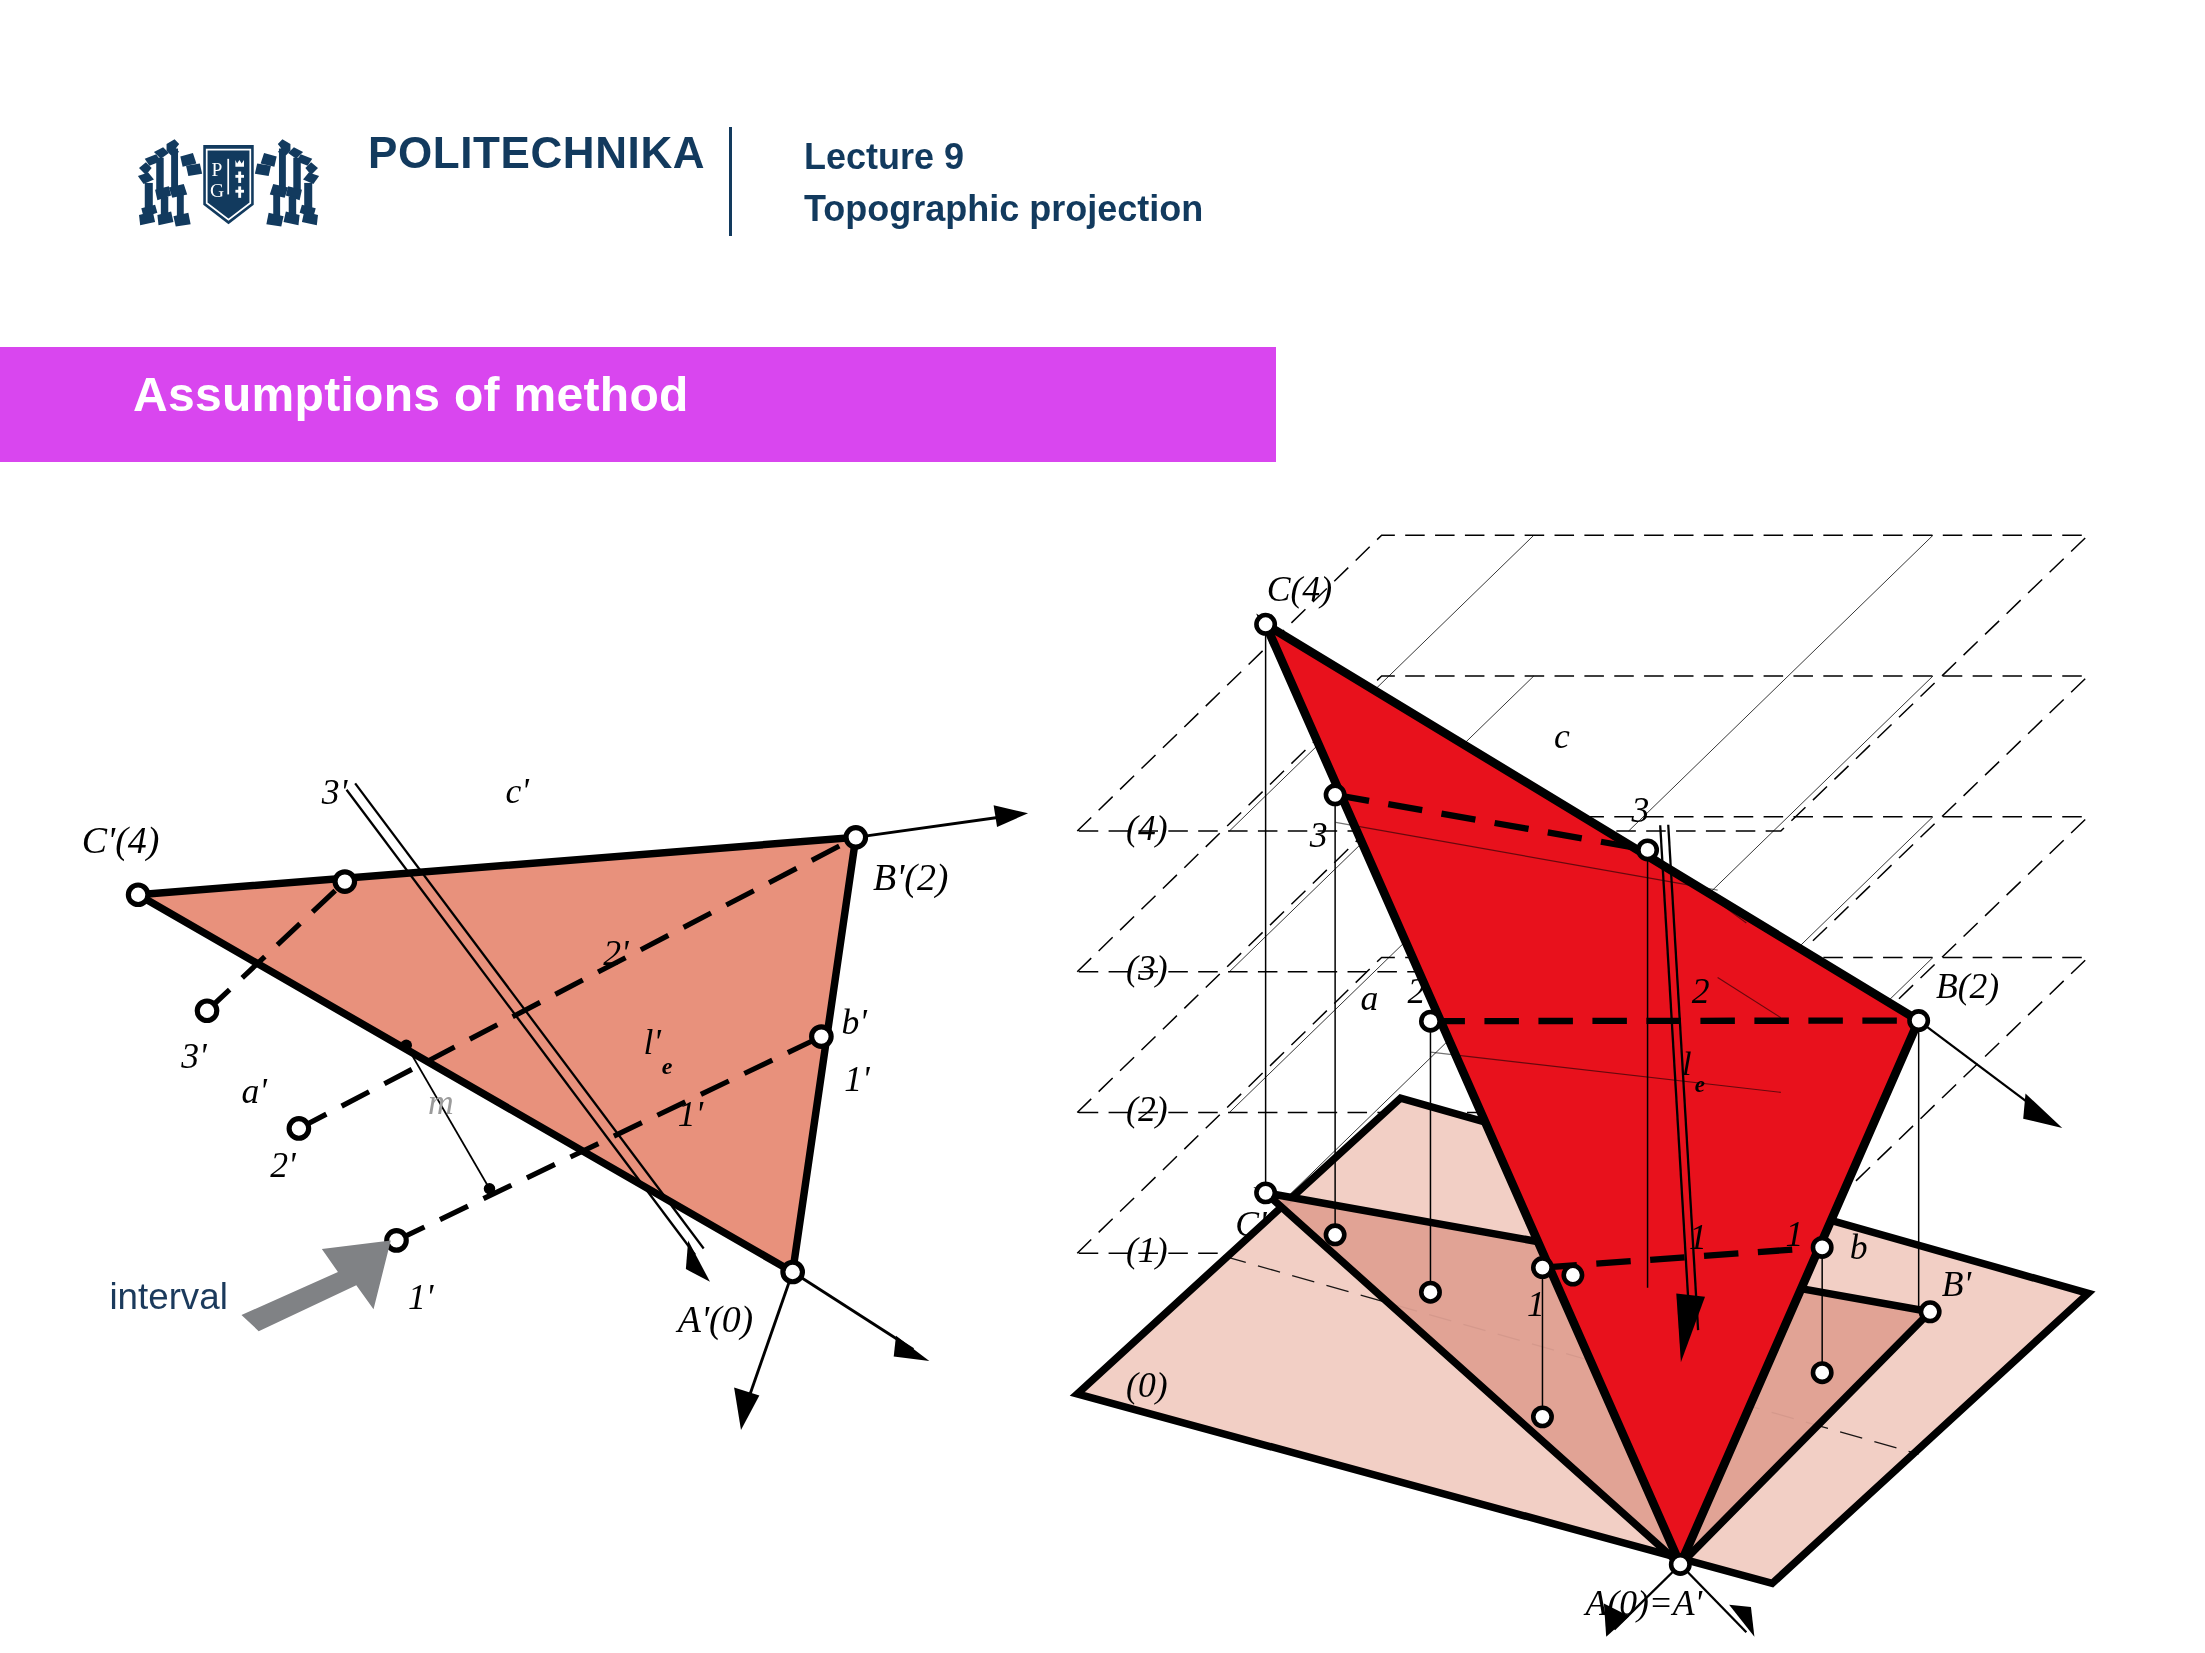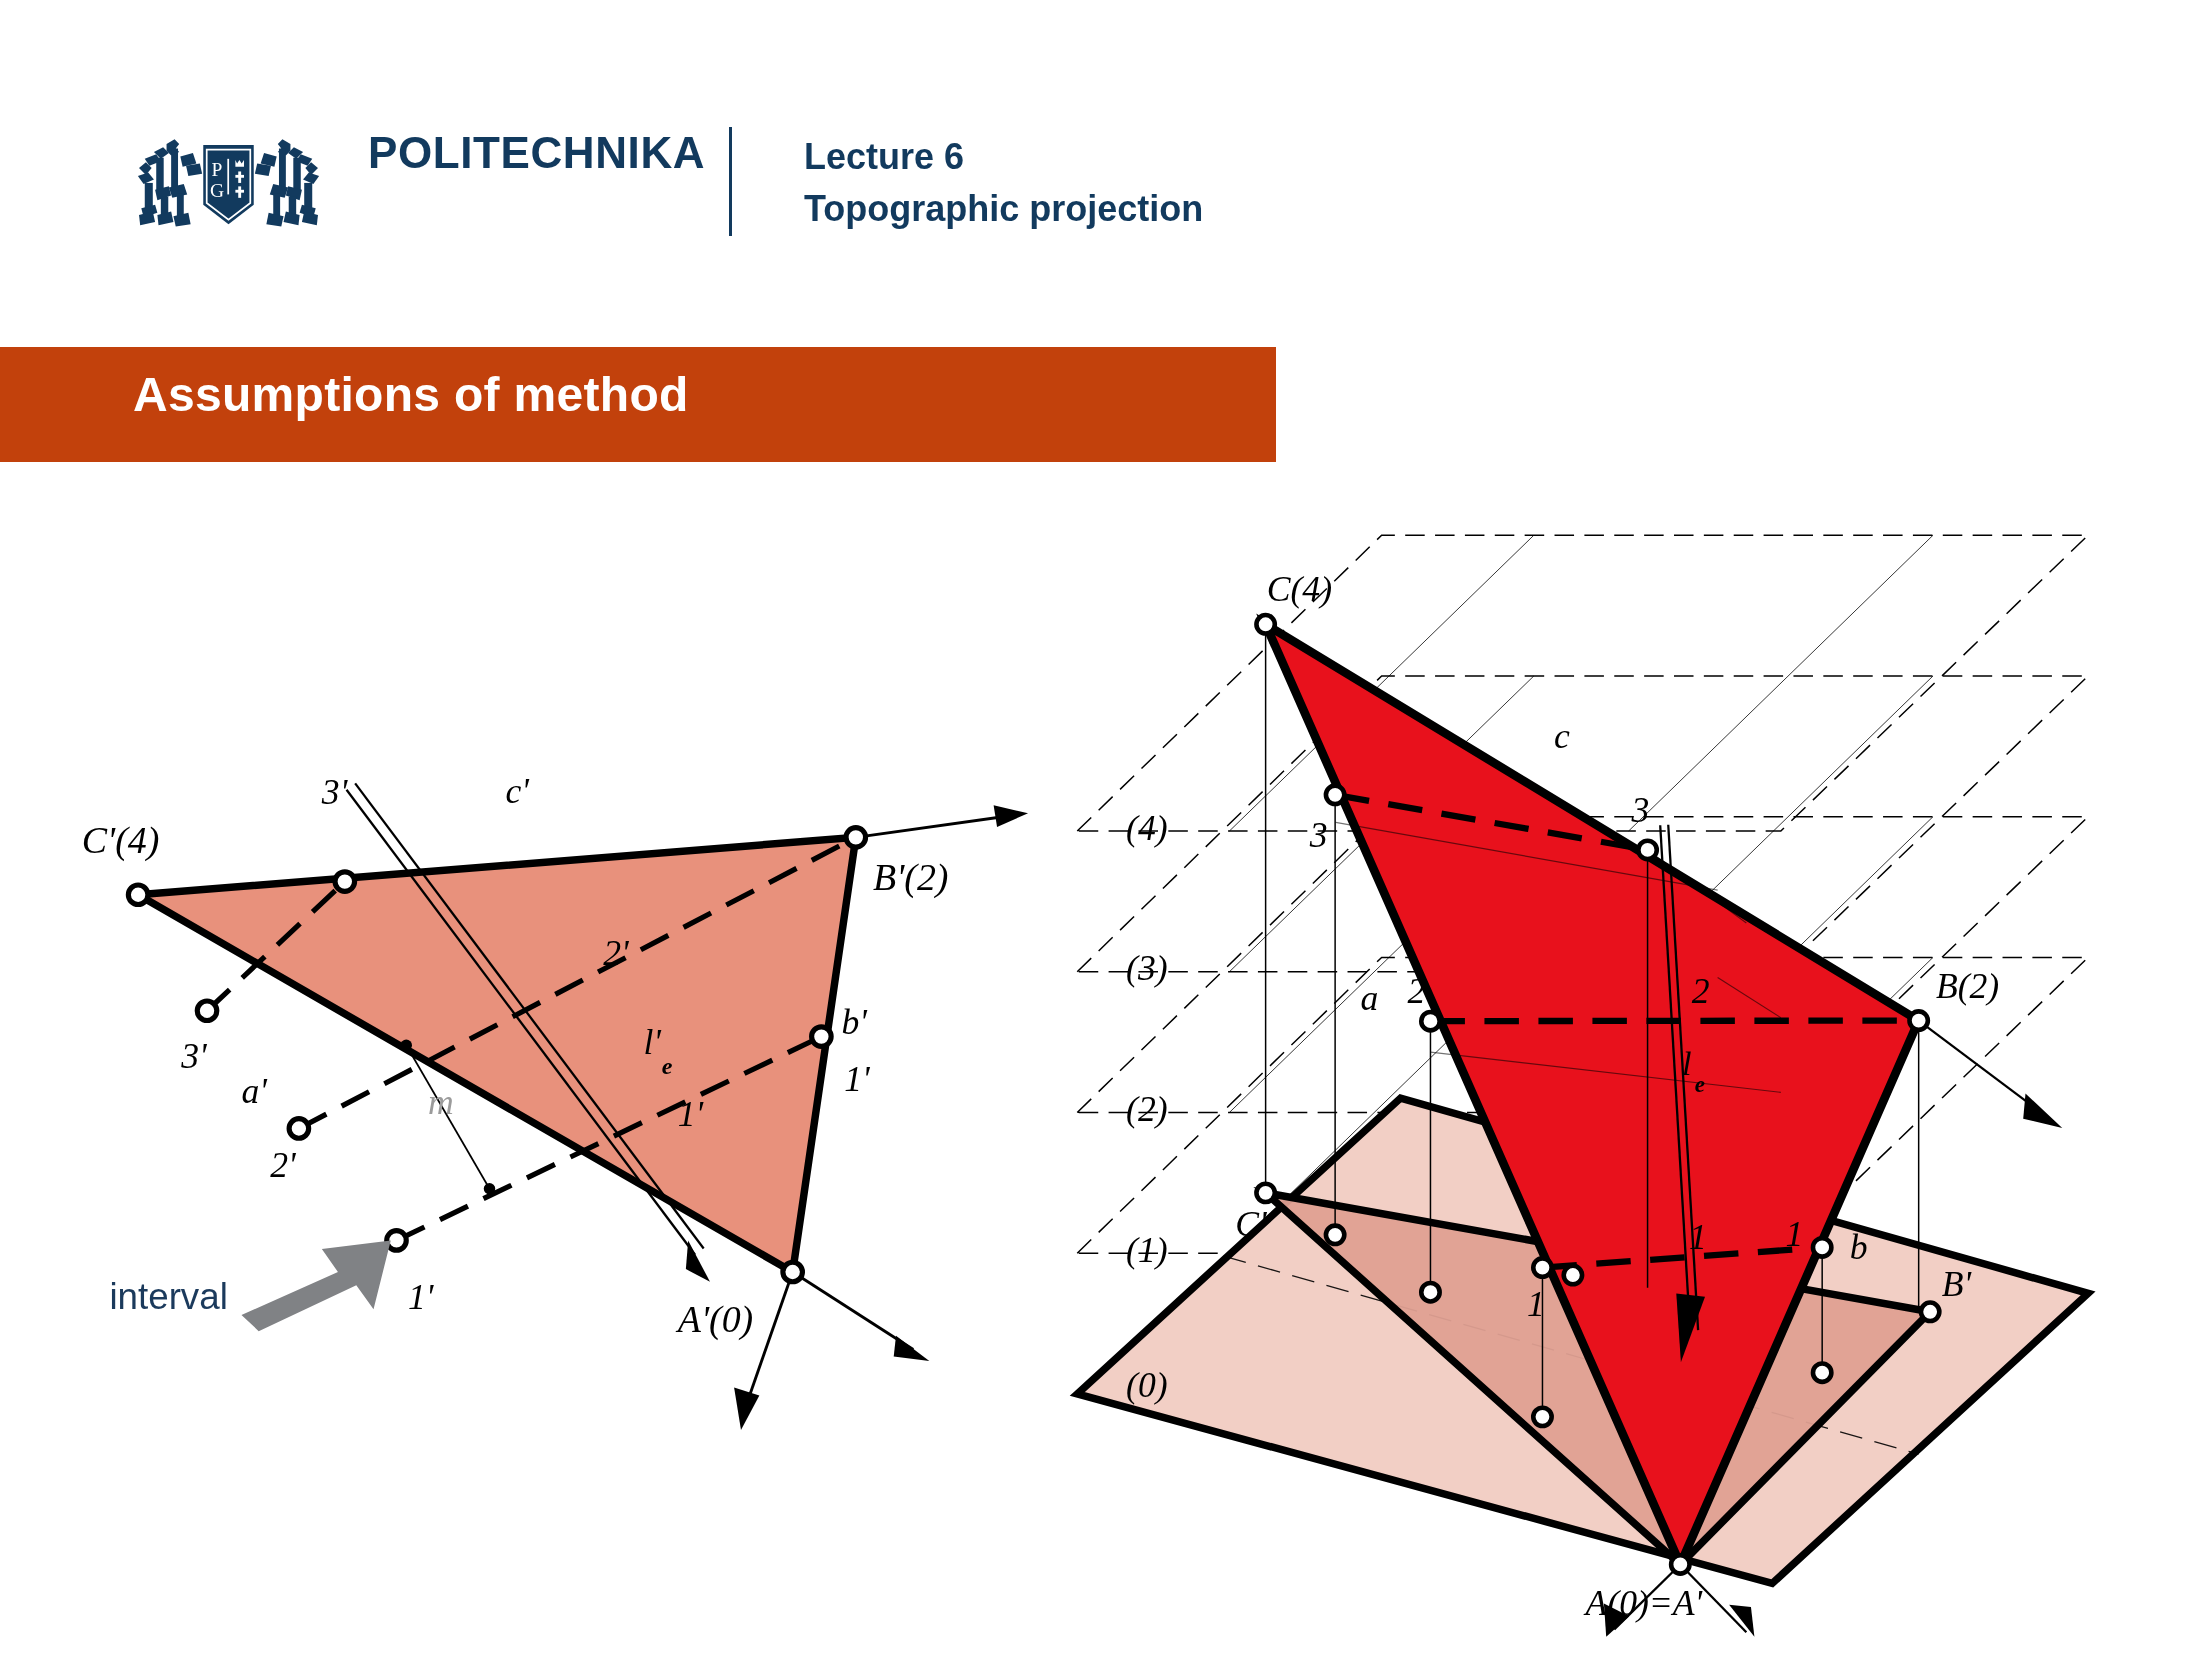--- a/index.html
+++ b/index.html
@@ -12,21 +12,21 @@
   #logo-block svg{display:block;}
   #wordmark{position:absolute;left:368px;top:131px;
             font-weight:bold;font-size:44px;line-height:1.02;color:#123A5E;
             letter-spacing:0.6px;}
   #wordmark .l2{display:block;}
   #divider{position:absolute;left:729px;top:127px;width:2.9px;height:109px;background:#123A5E;}
   #lecture-block{position:absolute;left:804px;top:131px;
             font-weight:bold;font-size:36px;line-height:1.45;color:#123A5E;}
 
   
-  #banner{position:absolute;left:0;top:347px;width:1276px;height:115px;background:#c2410c;}
+  #banner{position:absolute;left:0;top:347px;width:1276px;height:115px;background:#d946ef;}
   #banner-title{position:absolute;left:133px;top:19.5px;color:#ffffff;
             font-weight:bold;font-size:48px;letter-spacing:0.3px;}
 
   
   #fig-left{position:absolute;left:52px;top:735px;width:1022px;height:896px;}
   #fig-right{position:absolute;left:1034px;top:518px;width:1172px;height:1120px;}
   #fig-left svg,#fig-right svg{display:block;}
 
   .lbl{font-family:"Liberation Serif",serif;font-style:italic;fill:#000;}
   .lbl-sub{font-family:"Liberation Serif",serif;font-style:italic;fill:#000;}
@@ -103,21 +103,21 @@
     </svg>
   </div>
 
   <div id="wordmark">
     <span>POLITECHNIKA</span>
   </div>
 
   <div id="divider"></div>
 
   <div id="lecture-block">
-    <div>Lecture 6</div>
+    <div>Lecture 9</div>
     <div>Topographic projection</div>
   </div>
 </div>
 
 <div id="banner">
   <div id="banner-title">Assumptions of method</div>
 </div>
 
 <div id="fig-left">
 <svg width="1022" height="896" viewBox="0 0 1780 1560">

